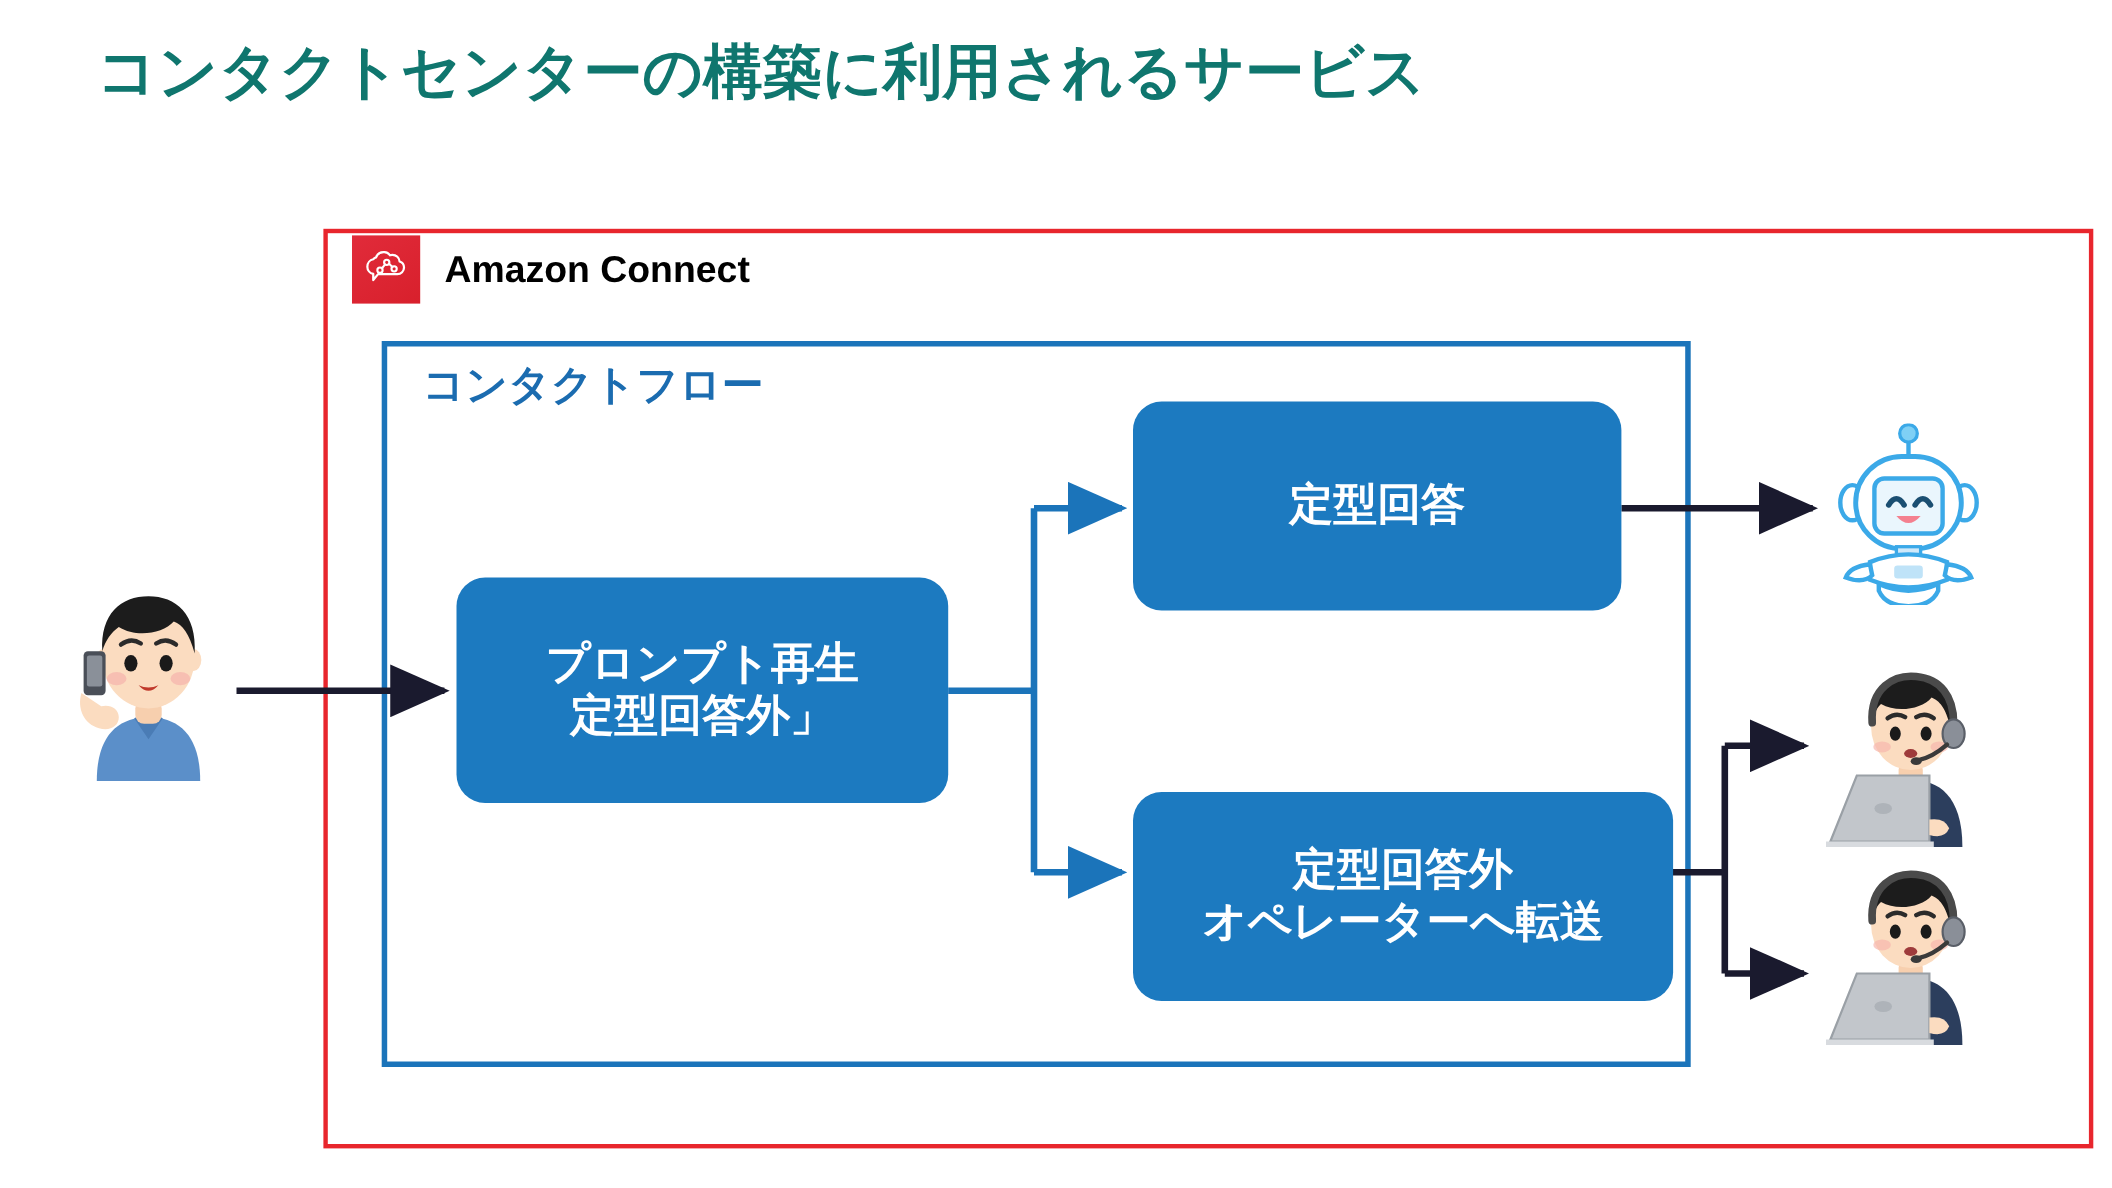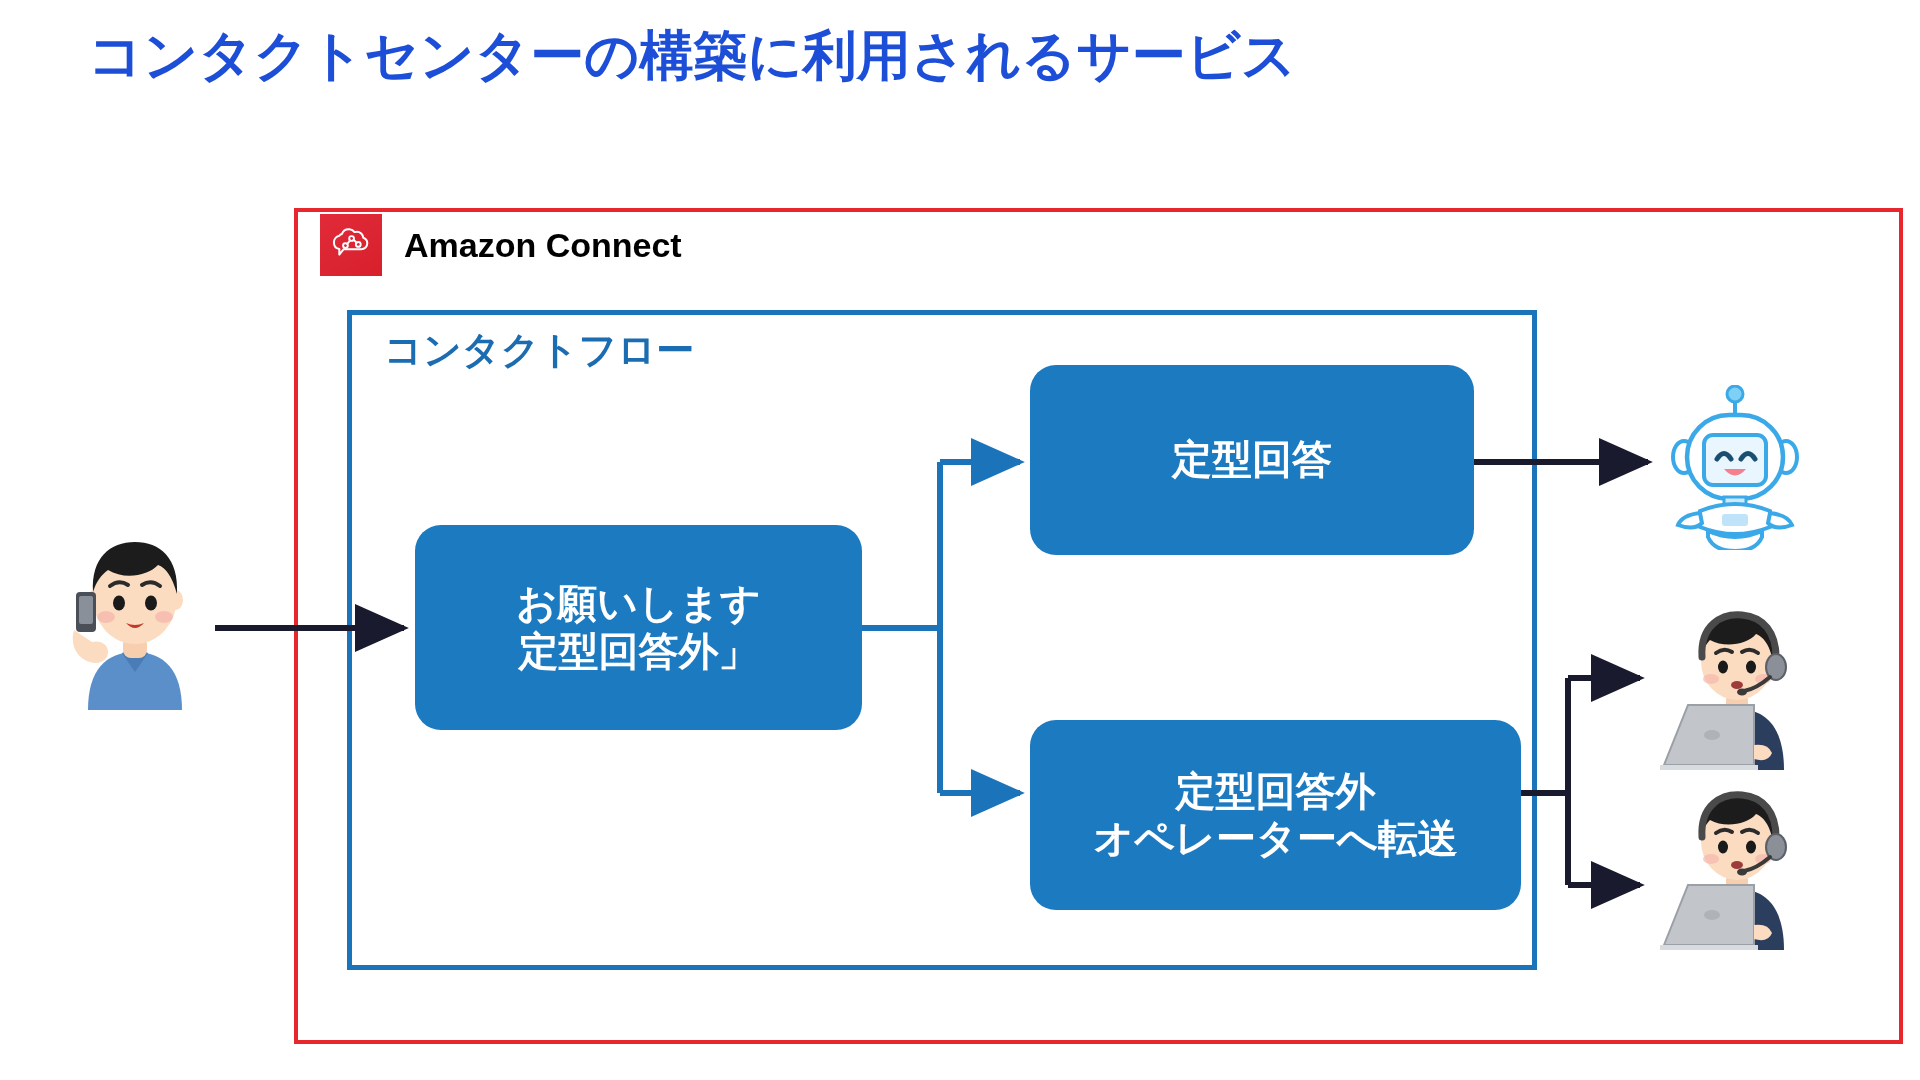--- a/index.html
+++ b/index.html
@@ -6,22 +6,22 @@
   body{
     width:1920px;height:1080px;
     background:#ffffff;
     font-family:"Liberation Sans","DejaVu Sans",sans-serif;
     overflow:hidden;position:relative;
   }
   .slide{position:absolute;inset:0;}
 
   
   .title{
-    position:absolute;left:88px;top:20px;
-    font-size:54px;font-weight:bold;color:#1d4ed8;
+    position:absolute;left:88px;top:30px;
+    font-size:54px;font-weight:bold;color:#0f766e;
     letter-spacing:0px;white-space:nowrap;
   }
 
   
   .connect-frame{
     position:absolute;left:294px;top:208px;
     width:1609px;height:836px;
     border:4px solid #e8262d;
     box-sizing:border-box;
     background:transparent;
@@ -128,21 +128,21 @@
 
     <line x1="1474" y1="462" x2="1648" y2="462" stroke="#1a1a2e" stroke-width="6" marker-end="url(#ah-dark)"></line>
 
     <line x1="1474" y1="793" x2="1568" y2="793" stroke="#1a1a2e" stroke-width="6"></line>
     <line x1="1568" y1="678" x2="1568" y2="885" stroke="#1a1a2e" stroke-width="6"></line>
     <line x1="1568" y1="678" x2="1640" y2="678" stroke="#1a1a2e" stroke-width="6" marker-end="url(#ah-dark)"></line>
     <line x1="1568" y1="885" x2="1640" y2="885" stroke="#1a1a2e" stroke-width="6" marker-end="url(#ah-dark)"></line>
   </svg>
 
   <div class="node" id="node-prompt">
-    <span class="ln">お願いします</span>
+    <span class="ln">プロンプト再生</span>
     <span class="ln">定型回答外」</span>
   </div>
 
   <div class="node" id="node-faq">
     <span class="ln">定型回答</span>
   </div>
 
   <div class="node" id="node-transfer">
     <span class="ln">定型回答外</span>
     <span class="ln">オペレーターへ転送</span>

